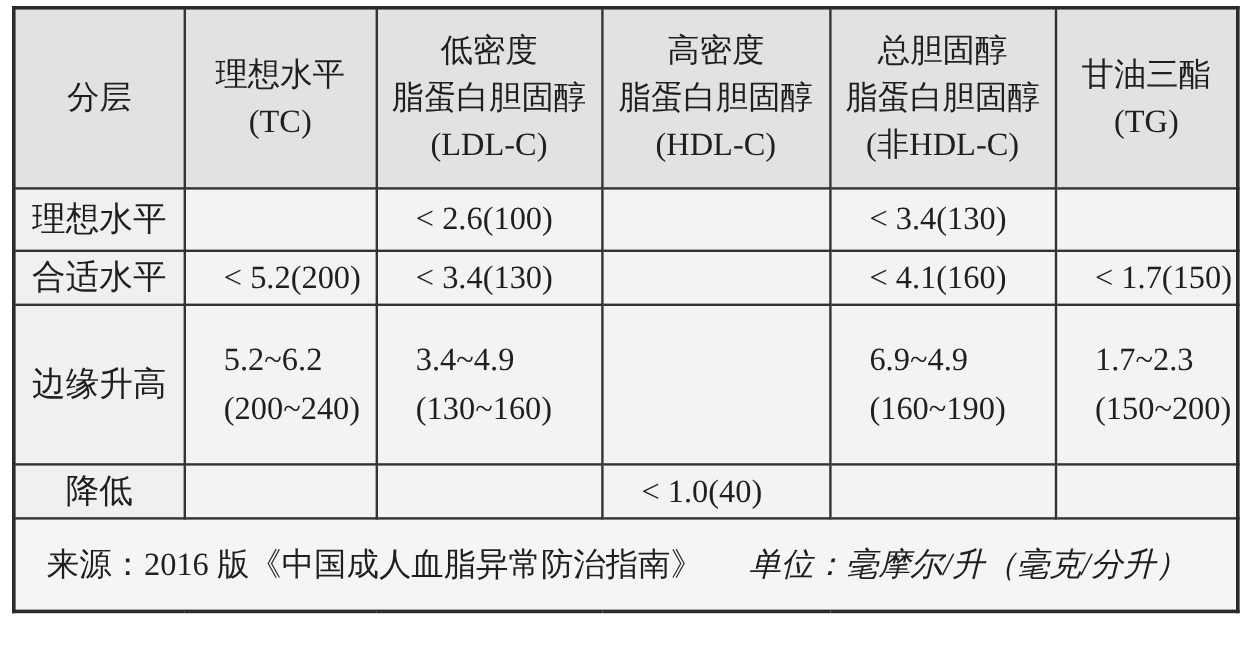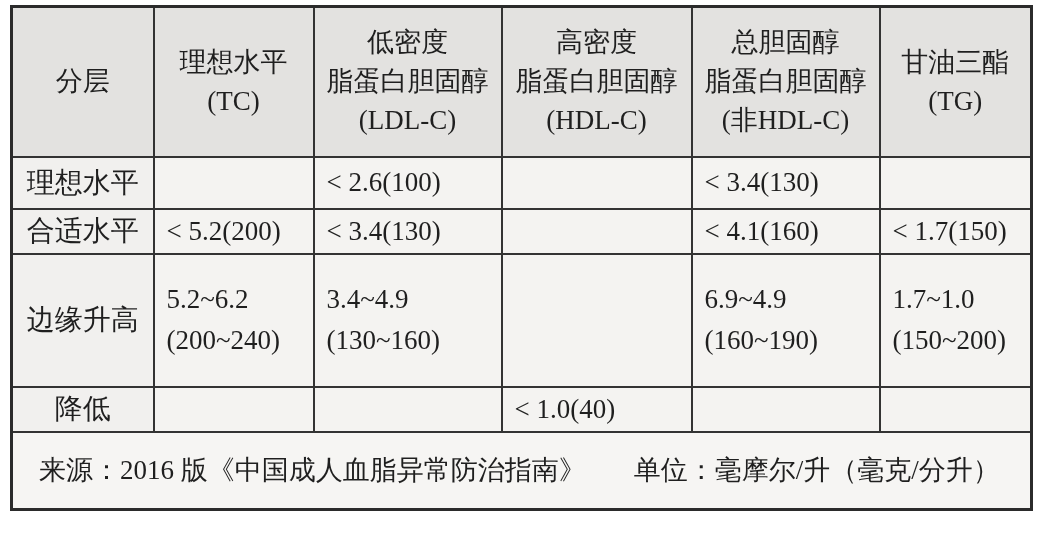--- a/index.html
+++ b/index.html
@@ -38,36 +38,36 @@
   tr.r-border { height: 133px; }
   tr.r-high   { height: 52px; }
   tr.r-low    { height: 35px; }
   td.label-cell {
     text-align: center;
     font-size: 28px;
     background: #f1f0ee;
   }
   td.value-cell {
     text-align: left;
-    padding-left: 12px;
+    padding-left: 32px;
     font-size: 27px;
     line-height: 41px;
     background: #f4f3f1;
     font-family: Liberation Serif, serif;
   }
   .cell-line:empty { display: none; }
   
   tr.foot-row { height: 78px; }
   td.footer-cell {
     background: #f6f5f3;
     font-size: 27px;
     padding-left: 26px;
     text-align: left;
   }
-  .unit-part { margin-left: 48px; }
+  .unit-part { margin-left: 38px; font-style: italic; }
 </style>
 </head>
 <body>
 
 <table class="lipid-table">
   <colgroup>
     <col style="width:142px">
       <col style="width:160px">
       <col style="width:188px">
     <col style="width:190px">
@@ -144,21 +144,21 @@
     <td class="value-cell">
           <div class="cell-line">3.4~4.9</div>
           <div class="cell-line">(130~160)</div>
         </td>
     <td class="value-cell"></td>
     <td class="value-cell">
           <div class="cell-line">6.9~4.9</div>
           <div class="cell-line">(160~190)</div>
         </td>
     <td class="value-cell">
-          <div class="cell-line">1.7~1.0</div>
+          <div class="cell-line">1.7~2.3</div>
           <div class="cell-line">(150~200)</div>
         </td>
   </tr>
 
 
   <tr class="r-low">
     <td class="label-cell">降低</td>
     <td class="value-cell"></td>
     <td class="value-cell"></td>
     <td class="value-cell">

